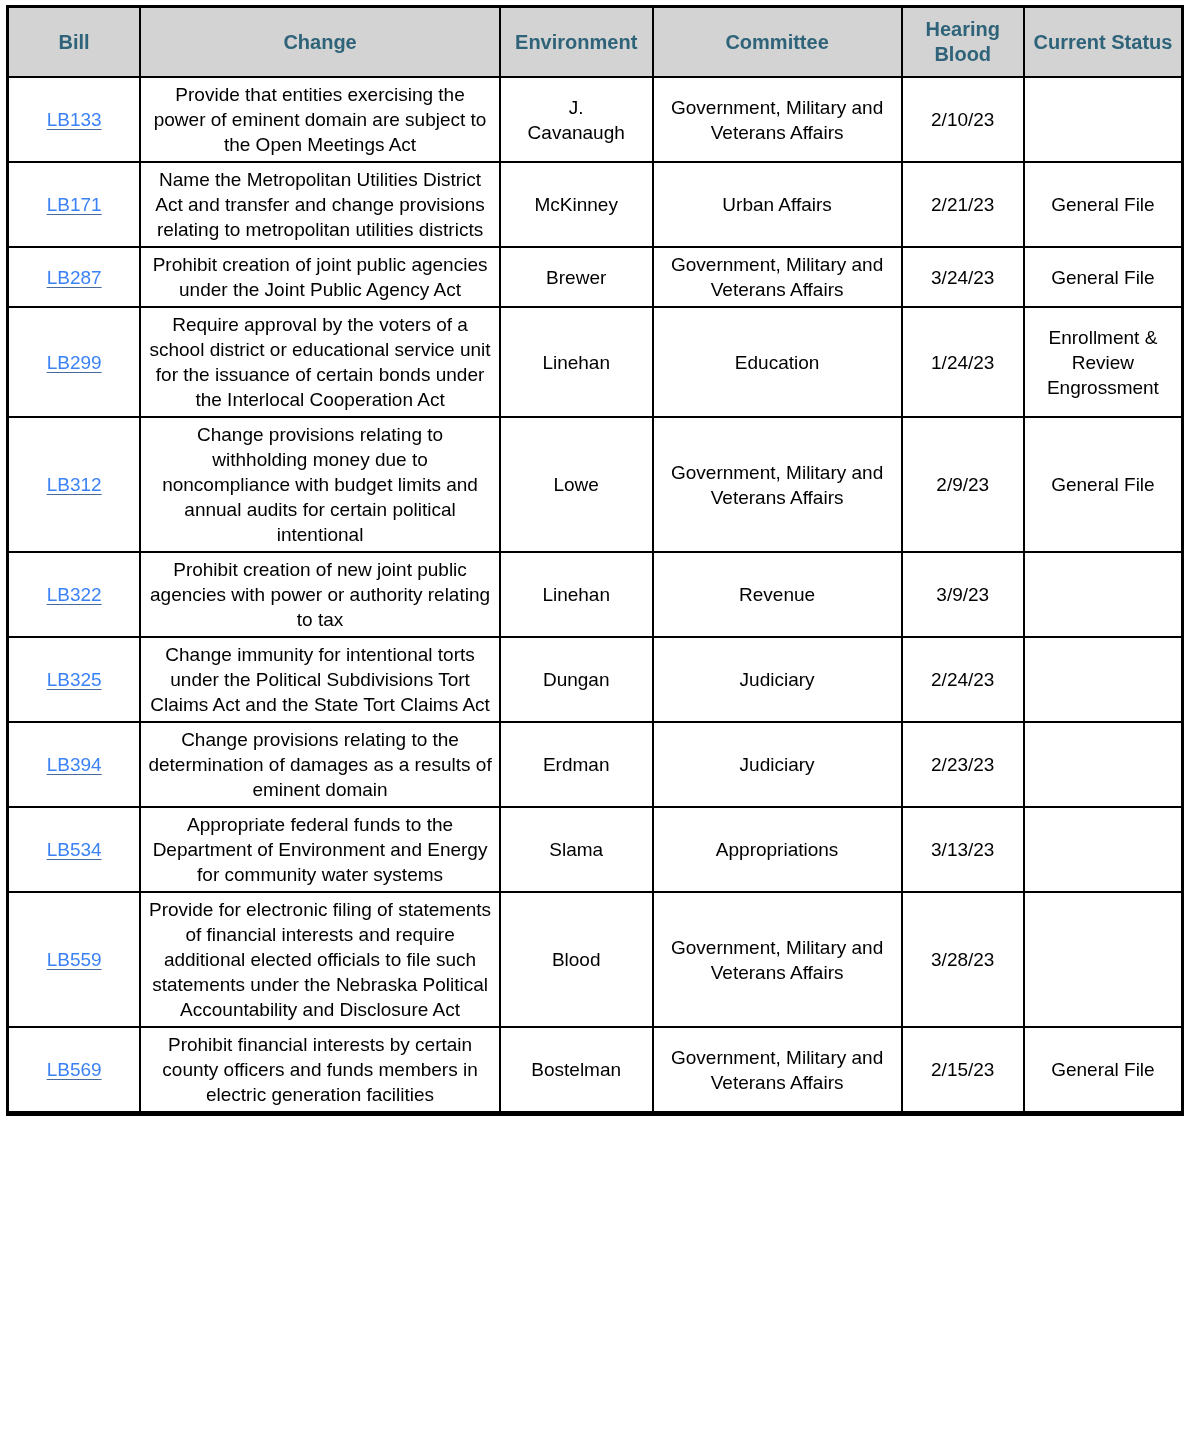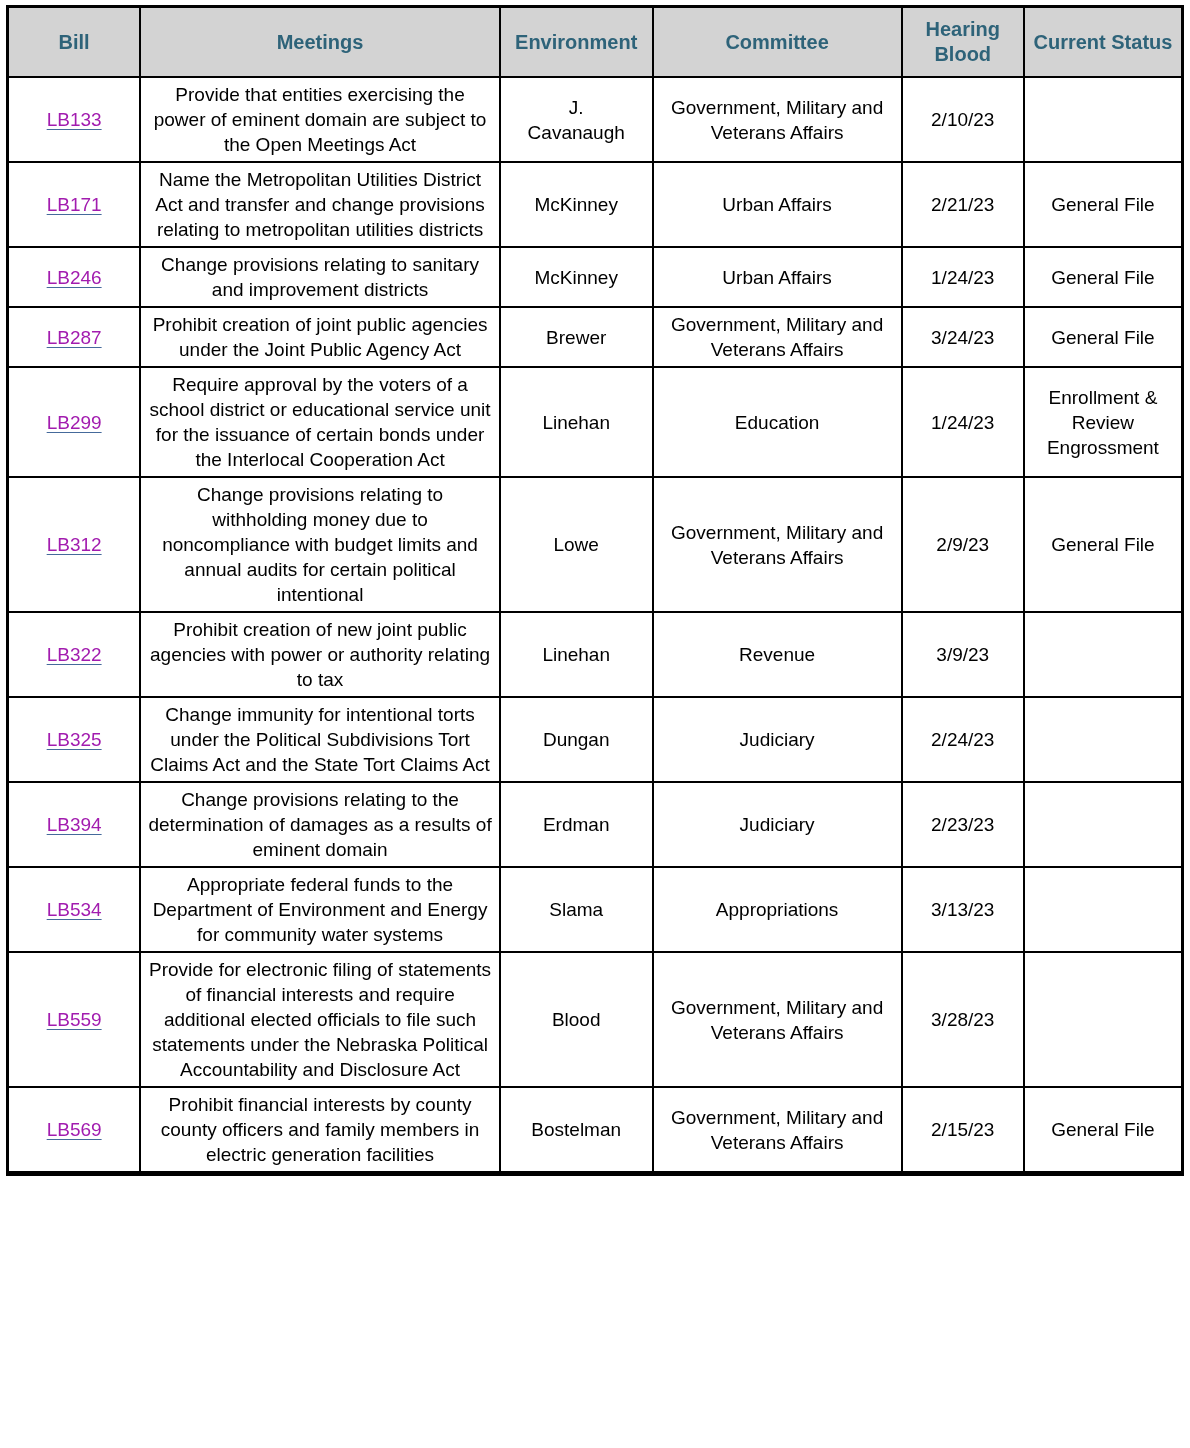--- a/index.html
+++ b/index.html
@@ -33,21 +33,21 @@
   }
   th {
     background: #d3d3d3;
     color: #2e6379;
     font-weight: bold;
     font-size: 20px;
     line-height: 25px;
     padding: 9px 6px;
   }
   td.bill-cell a {
-    color: #a21caf;
+    color: #3b82f6;
     text-decoration: underline;
     text-decoration-color: #456a9b;
     text-underline-offset: 3px;
     cursor: pointer;
   }
   col.c-bill     { width: 11.3%; }
   col.c-summary  { width: 30.6%; }
   col.c-intro    { width: 13.0%; }
   col.c-comm     { width: 21.2%; }
   col.c-date     { width: 10.4%; }
@@ -62,21 +62,21 @@
       <col class="c-bill">
       <col class="c-summary">
       <col class="c-intro">
       <col class="c-comm">
       <col class="c-date">
       <col class="c-status">
     </colgroup>
     <thead>
       <tr>
         <th>Bill</th>
-        <th>Meetings</th>
+        <th>Change</th>
         <th>Environment</th>
         <th>Committee</th>
         <th>Hearing Blood</th>
         <th>Current Status</th>
       </tr>
     </thead>
     <tbody id="rows">
         <tr>
           <td class="bill-cell"><a href="#">LB133</a></td>
           <td>Provide that entities exercising the power of eminent domain are subject to the Open Meetings Act</td>
@@ -85,28 +85,20 @@
           <td>Government, Military and Veterans Affairs</td>
           <td>2/10/23</td>
           <td></td>
         </tr>
         <tr>
           <td class="bill-cell"><a href="#">LB171</a></td>
           <td>Name the Metropolitan Utilities District Act and transfer and change provisions relating to metropolitan utilities districts</td>
           <td>McKinney</td>
           <td>Urban Affairs</td>
           <td>2/21/23</td>
-          <td>General File</td>
-        </tr>
-        <tr>
-          <td class="bill-cell"><a href="#">LB246</a></td>
-          <td>Change provisions relating to sanitary and improvement districts</td>
-          <td>McKinney</td>
-          <td>Urban Affairs</td>
-          <td>1/24/23</td>
           <td>General File</td>
         </tr>
         <tr>
           <td class="bill-cell"><a href="#">LB287</a></td>
           <td>Prohibit creation of joint public agencies under the Joint Public Agency Act</td>
           <td>Brewer</td>
           <td>Government, Military and Veterans Affairs</td>
           <td>3/24/23</td>
           <td>General File</td>
         </tr>
@@ -161,21 +153,21 @@
         <tr>
           <td class="bill-cell"><a href="#">LB559</a></td>
           <td>Provide for electronic filing of statements of financial interests and require additional elected officials to file such statements under the Nebraska Political Accountability and Disclosure Act</td>
           <td>Blood</td>
           <td>Government, Military and Veterans Affairs</td>
           <td>3/28/23</td>
           <td></td>
         </tr>
         <tr>
           <td class="bill-cell"><a href="#">LB569</a></td>
-          <td>Prohibit financial interests by county county officers and family members in electric generation facilities</td>
+          <td>Prohibit financial interests by certain county officers and funds members in electric generation facilities</td>
           <td>Bostelman</td>
           <td>Government, Military and Veterans Affairs</td>
           <td>2/15/23</td>
           <td>General File</td>
         </tr>
       </tbody>
   </table>
 </div>
 
 </body></html>

